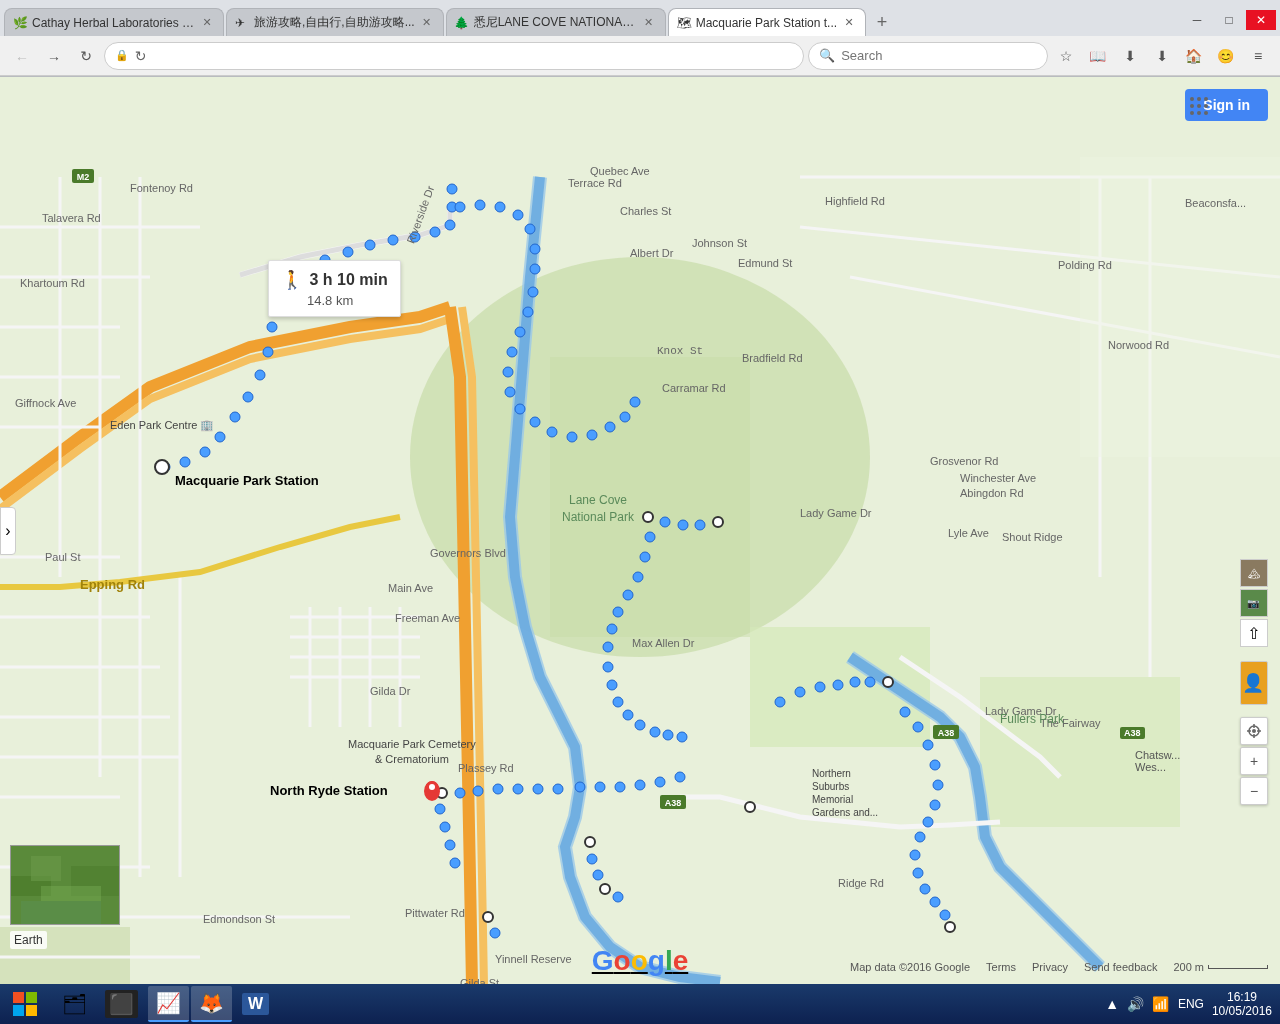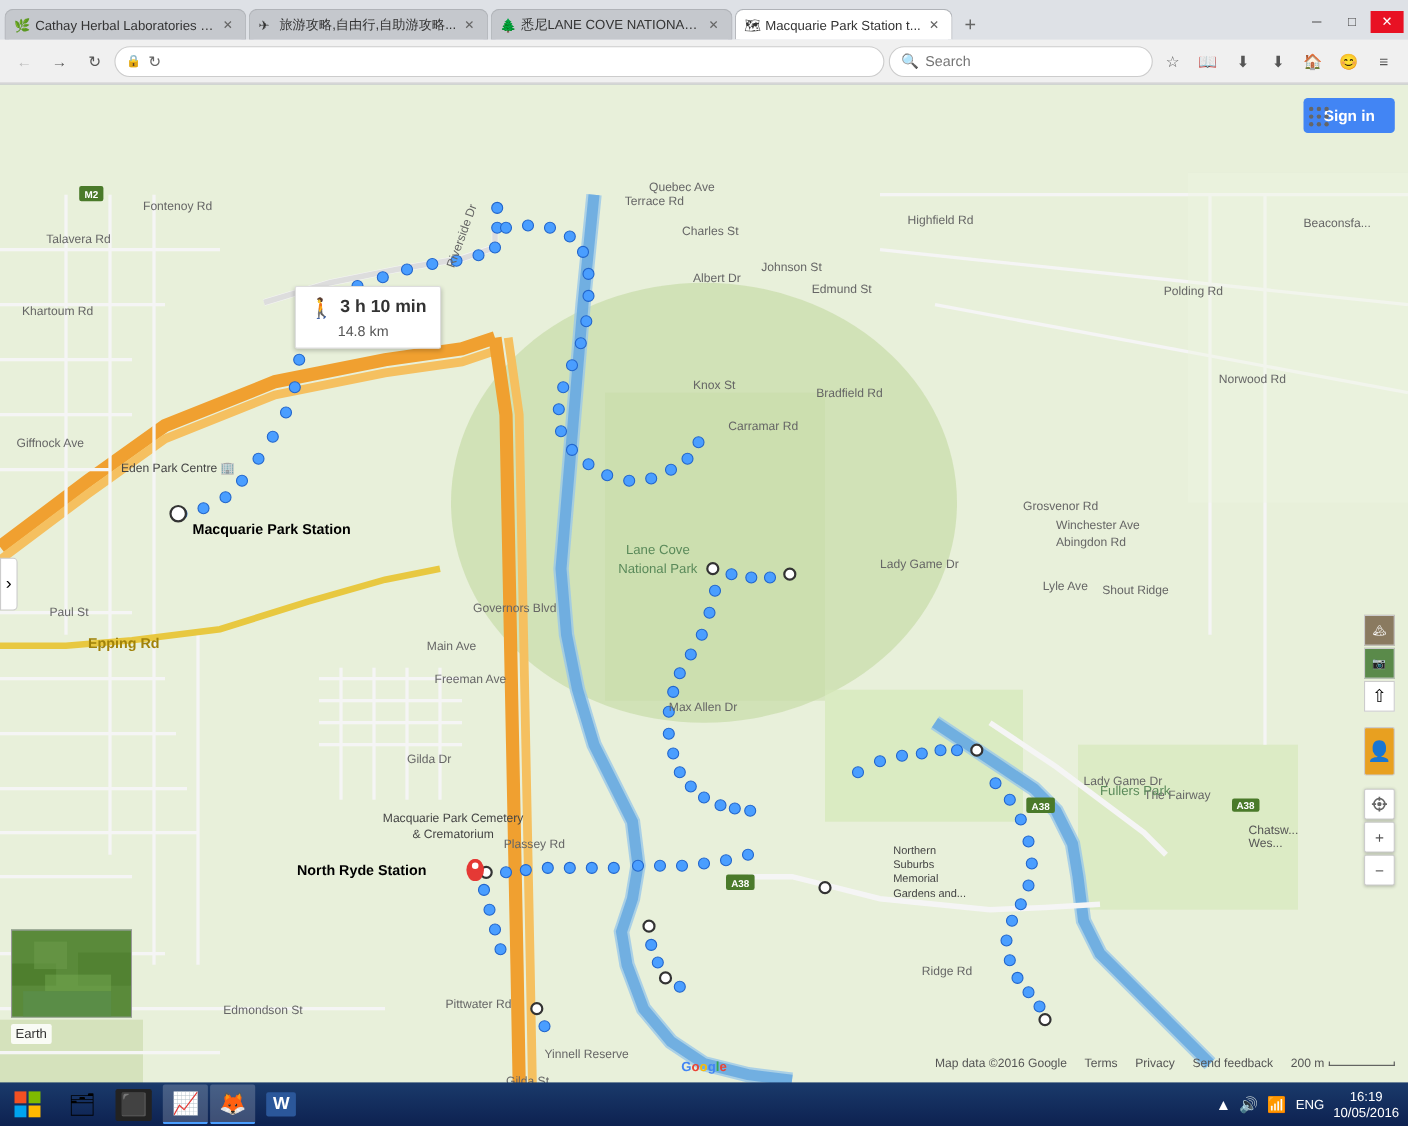--- a/index.html
+++ b/index.html
@@ -341,23 +341,24 @@
       border: 1px solid #555;
       border-top: none;
     }
 
     
     .google-logo {
       position: absolute;
       bottom: 8px;
       left: 50%;
       transform: translateX(-50%);
-      font-size: 12px;
+      font-size: 28px;
       font-weight: bold;
       z-index: 10;
+      text-decoration: underline;
     }
 
     .google-logo .g { color: #4285f4; }
     .google-logo .o1 { color: #ea4335; }
     .google-logo .o2 { color: #fbbc05; }
     .google-logo .g2 { color: #4285f4; }
     .google-logo .l { color: #34a853; }
     .google-logo .e { color: #ea4335; }
 
     
@@ -710,28 +711,28 @@
   <div class="map-label road" style="top:200px;left:20px;">Khartoum Rd</div>
   <div class="map-label road" style="top:135px;left:42px;">Talavera Rd</div>
   <div class="map-label road" style="top:320px;left:15px;">Giffnock Ave</div>
   <div class="map-label" style="top:500px;left:80px;font-size:13px;font-weight:bold;color:#a0820a;">Epping Rd</div>
   <div class="map-label road" style="top:474px;left:45px;">Paul St</div>
   <div class="map-label road" style="top:470px;left:430px;">Governors Blvd</div>
   <div class="map-label road" style="top:505px;left:388px;">Main Ave</div>
   <div class="map-label road" style="top:535px;left:395px;">Freeman Ave</div>
   <div class="map-label road" style="top:608px;left:370px;">Gilda Dr</div>
   <div class="map-label road" style="top:685px;left:458px;">Plassey Rd</div>
-  <div class="map-label road" style="top:560px;left:608px;">Max Allen Dr</div>
+  <div class="map-label road" style="top:560px;left:632px;">Max Allen Dr</div>
   <div class="map-label road" style="top:430px;left:800px;">Lady Game Dr</div>
   <div class="map-label road" style="top:118px;left:825px;">Highfield Rd</div>
   <div class="map-label road" style="top:128px;left:620px;">Charles St</div>
   <div class="map-label road" style="top:160px;left:692px;">Johnson St</div>
   <div class="map-label road" style="top:180px;left:738px;">Edmund St</div>
   <div class="map-label road" style="top:275px;left:742px;">Bradfield Rd</div>
-  <div class="map-label road" style="top:268px;left:630px;">Knox St</div>
+  <div class="map-label road" style="top:268px;left:657px;font-family:Liberation Mono, monospace;">Knox St</div>
   <div class="map-label road" style="top:305px;left:662px;">Carramar Rd</div>
   <div class="map-label road" style="top:100px;left:568px;">Terrace Rd</div>
   <div class="map-label road" style="top:88px;left:590px;">Quebec Ave</div>
   <div class="map-label road" style="top:170px;left:630px;">Albert Dr</div>
   <div class="map-label road" style="top:378px;left:930px;">Grosvenor Rd</div>
   <div class="map-label road" style="top:410px;left:960px;">Abingdon Rd</div>
   <div class="map-label road" style="top:395px;left:960px;">Winchester Ave</div>
   <div class="map-label road" style="top:450px;left:948px;">Lyle Ave</div>
   <div class="map-label road" style="top:454px;left:1002px;">Shout Ridge</div>
   <div class="map-label road" style="top:182px;left:1058px;">Polding Rd</div>

